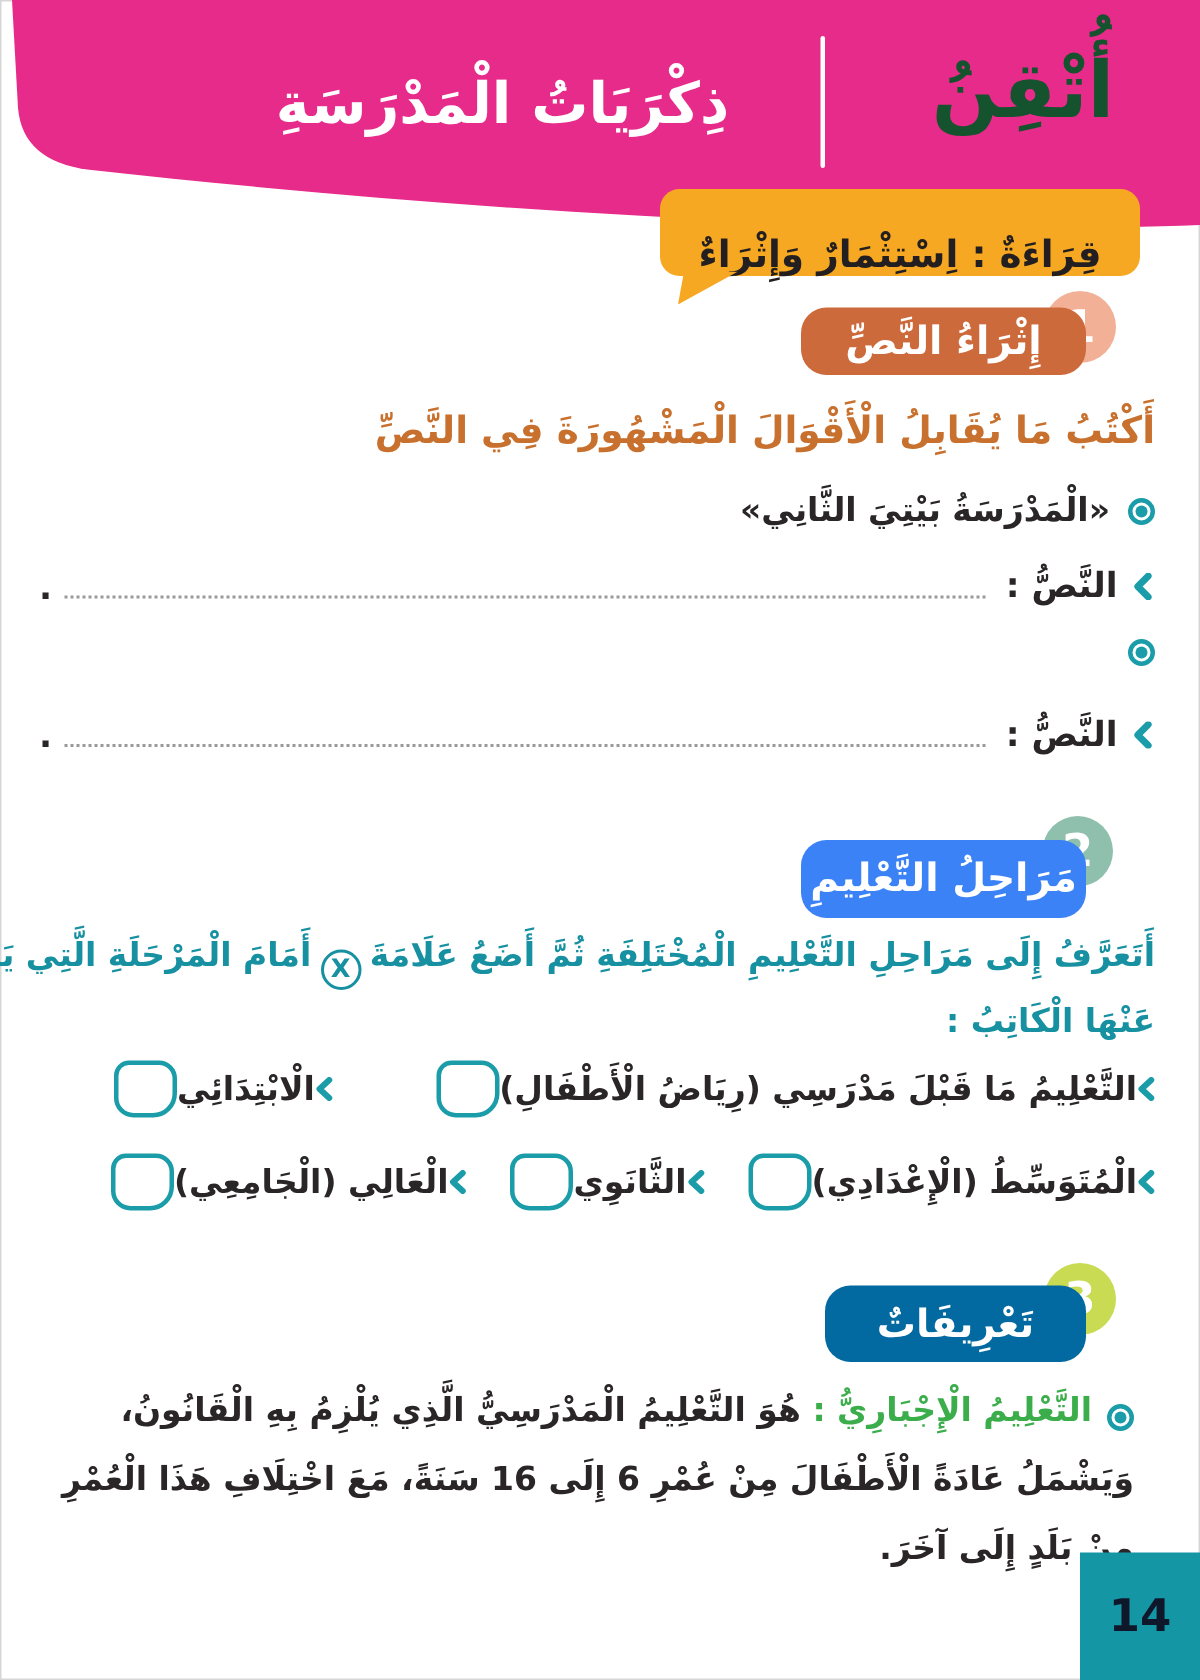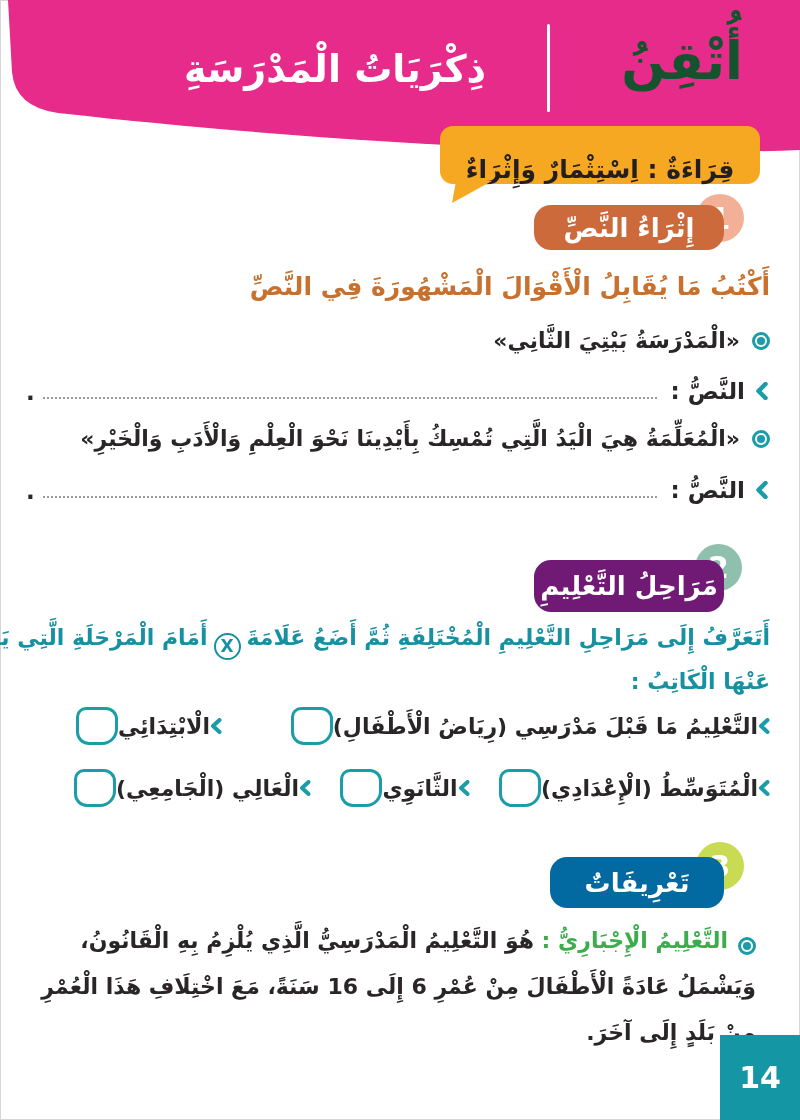--- a/index.html
+++ b/index.html
@@ -41,21 +41,21 @@
     color:#fff;font-weight:bold;font-size:30px;
   }
   .sec-pill{
     position:absolute;z-index:5;border-radius:17px;
     display:flex;align-items:center;justify-content:center;
     color:#fff;font-weight:bold;font-size:26px;
   }
   .c1{top:194px;right:56px;width:48px;height:48px;background:#F2B196;}
   .p1{top:205px;right:76px;width:190px;height:45px;background:#CD6A3B;}
   .c2{top:544px;right:58px;width:47px;height:47px;background:#8FBFAD;}
-  .p2{top:560px;right:76px;width:190px;height:52px;background:#701a75;}
+  .p2{top:560px;right:76px;width:190px;height:52px;background:#3b82f6;}
   .c3{top:842px;right:56px;width:48px;height:48px;background:#C8DB52;}
   .p3{top:857px;right:76px;width:174px;height:51px;background:#0369a1;}
   
   .prompt1{
     position:absolute;top:272px;right:30px;left:20px;
     text-align:right;color:#C8702D;font-size:25px;font-weight:bold;white-space:nowrap;
   }
   .quote-row{
     position:absolute;right:30px;left:20px;display:flex;align-items:center;gap:12px;
     color:#2A2627;font-size:22px;font-weight:bold;white-space:nowrap;
@@ -104,21 +104,21 @@
   .definition{
     position:absolute;top:918px;right:44px;left:26px;
     text-align:right;font-size:22px;font-weight:bold;line-height:46px;color:#2A2627;margin:0;
   }
   .definition .donut{vertical-align:-2px;margin-left:10px;}
   .def-term{color:#3BAD4B;}
   
   .page-num-box{
     position:absolute;right:0;bottom:0;width:80px;height:85px;background:#1596A4;
     display:flex;align-items:center;justify-content:center;
-    color:#ffffff;font-size:30px;font-weight:bold;
+    color:#0f172a;font-size:30px;font-weight:bold;
   }
 </style>
 </head>
 <body>
 
 <div class="page">
 
   <svg class="header-band" width="800" height="162" viewBox="0 0 800 162">
     <path d="M8 0 H800 V150 C590 158 300 140 58 113 Q15 107 12 72 L8 0 Z" fill="#E72B8A"></path>
   </svg>
@@ -147,21 +147,20 @@
           <path d="M10.5 2 L3.5 9 L10.5 16" fill="none" stroke="#1A9DA9" stroke-width="4.5" stroke-linecap="round" stroke-linejoin="round"></path>
         </svg>
     </span>
     <span class="answer-label">النَّصُّ :</span>
     <span class="answer-line"></span>
     <span class="answer-end">.</span>
   </div>
 
   <div class="quote-row q2">
     <span class="donut"></span>
-    <span>«الْمُعَلِّمَةُ هِيَ الْيَدُ الَّتِي تُمْسِكُ بِأَيْدِينَا نَحْوَ الْعِلْمِ وَالْأَدَبِ وَالْخَيْرِ»</span>
   </div>
   <div class="answer-row a2">
     <span class="chev">
       <svg width="13" height="18" viewBox="0 0 13 18">
           <path d="M10.5 2 L3.5 9 L10.5 16" fill="none" stroke="#1A9DA9" stroke-width="4.5" stroke-linecap="round" stroke-linejoin="round"></path>
         </svg>
     </span>
     <span class="answer-label">النَّصُّ :</span>
     <span class="answer-line"></span>
     <span class="answer-end">.</span>

